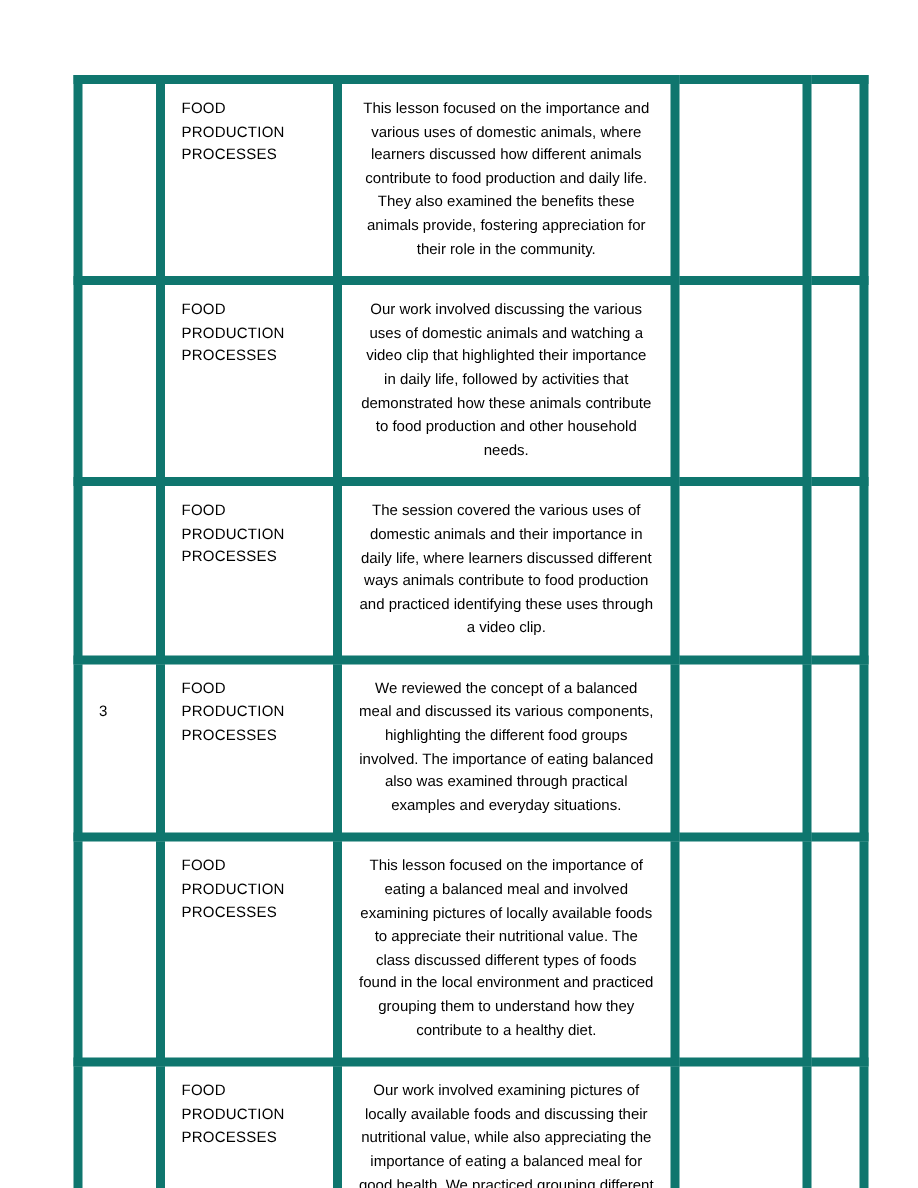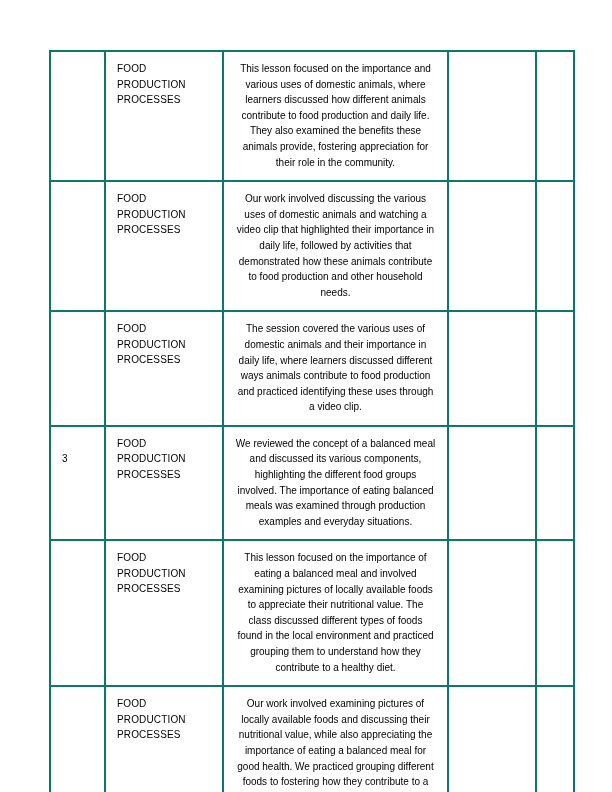--- a/index.html
+++ b/index.html
@@ -29,21 +29,21 @@
   .record-table {
     position: absolute;
     left: 49px;
     top: 50px;
     width: 525px;
     border-collapse: collapse;
     table-layout: fixed;
   }
 
   .record-table td {
-    border: 2px solid #0f766e;
+    border: 6px solid #0f766e;
     vertical-align: top;
     padding: 4px;
   }
 
   
   .col-no      { width: 55px; }
   .col-subject { width: 118px; }
   .col-desc    { width: 225px; }
   .col-ref     { width: 88px; }
   .col-remarks { width: 38px; }
@@ -144,21 +144,21 @@
       </tr>
 
       <tr>
         <td>
           <div class="cell-inner no-text">3</div>
         </td>
         <td>
           <div class="cell-inner subject-text">FOOD PRODUCTION PROCESSES</div>
         </td>
         <td>
-          <div class="cell-inner desc-text">We reviewed the concept of a balanced meal and discussed its various components, highlighting the different food groups involved. The importance of eating balanced meals was examined through production examples and everyday situations.</div>
+          <div class="cell-inner desc-text">We reviewed the concept of a balanced meal and discussed its various components, highlighting the different food groups involved. The importance of eating balanced also was examined through practical examples and everyday situations.</div>
         </td>
         <td>
           <div class="cell-inner empty-cell"></div>
         </td>
         <td>
           <div class="cell-inner empty-cell"></div>
         </td>
       </tr>
 
       <tr>

